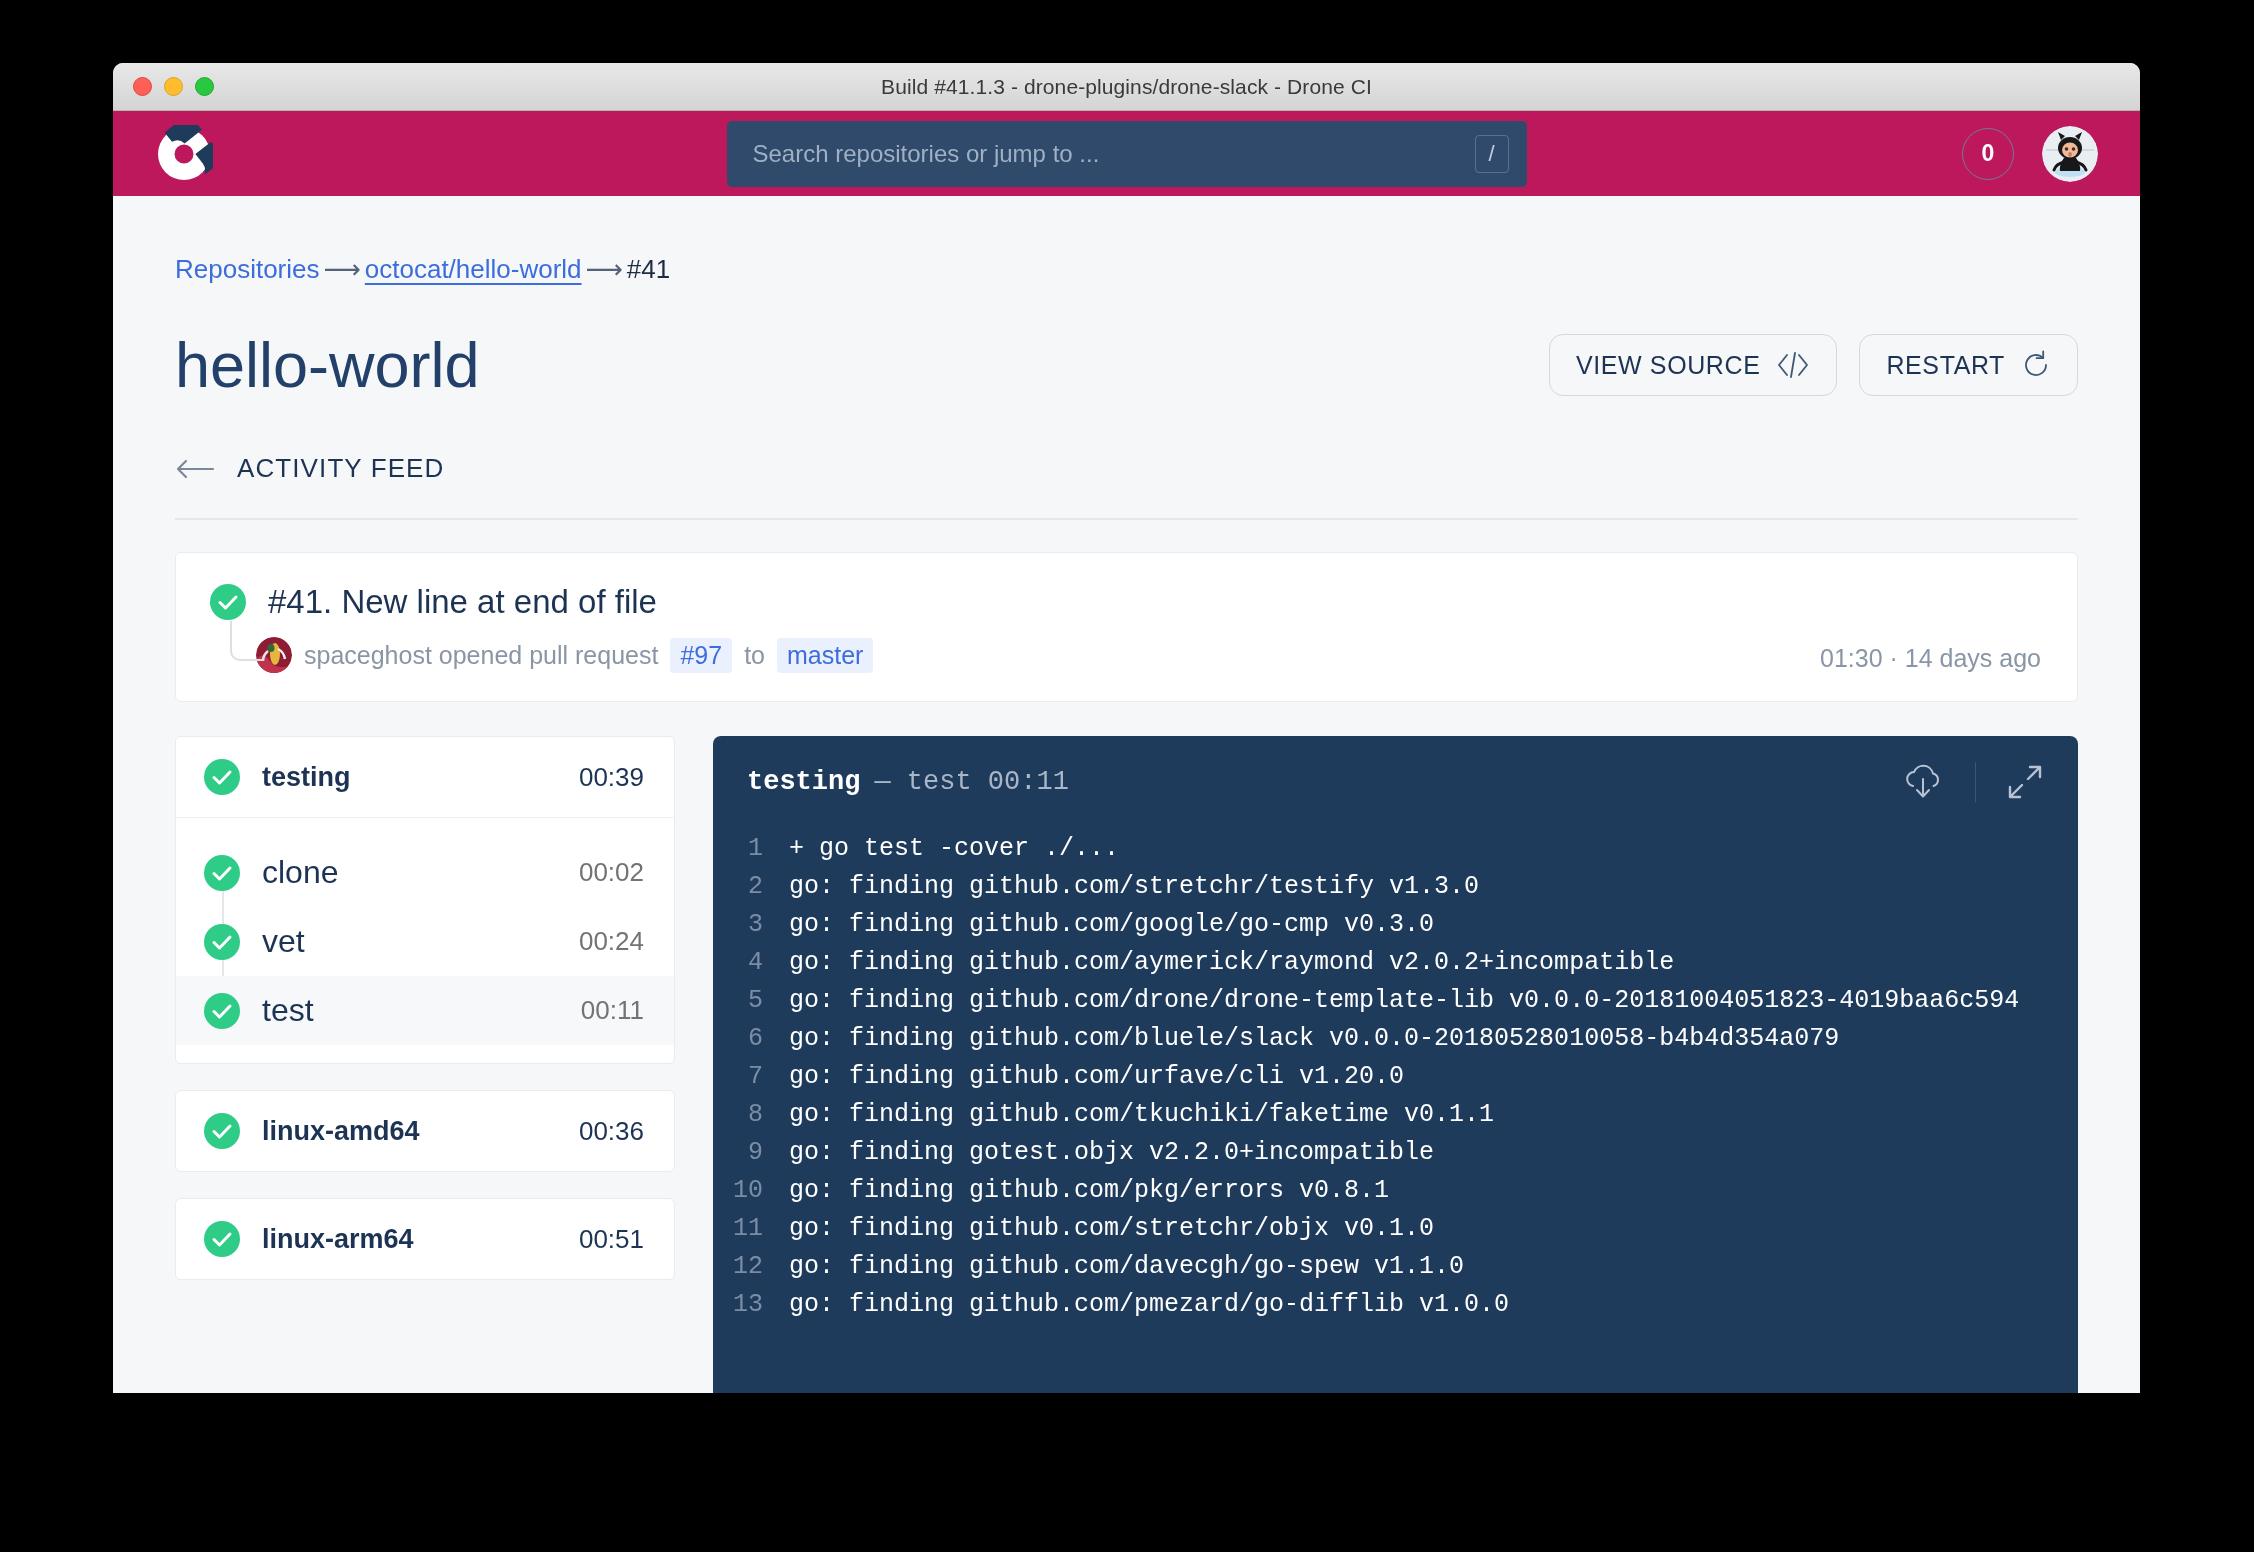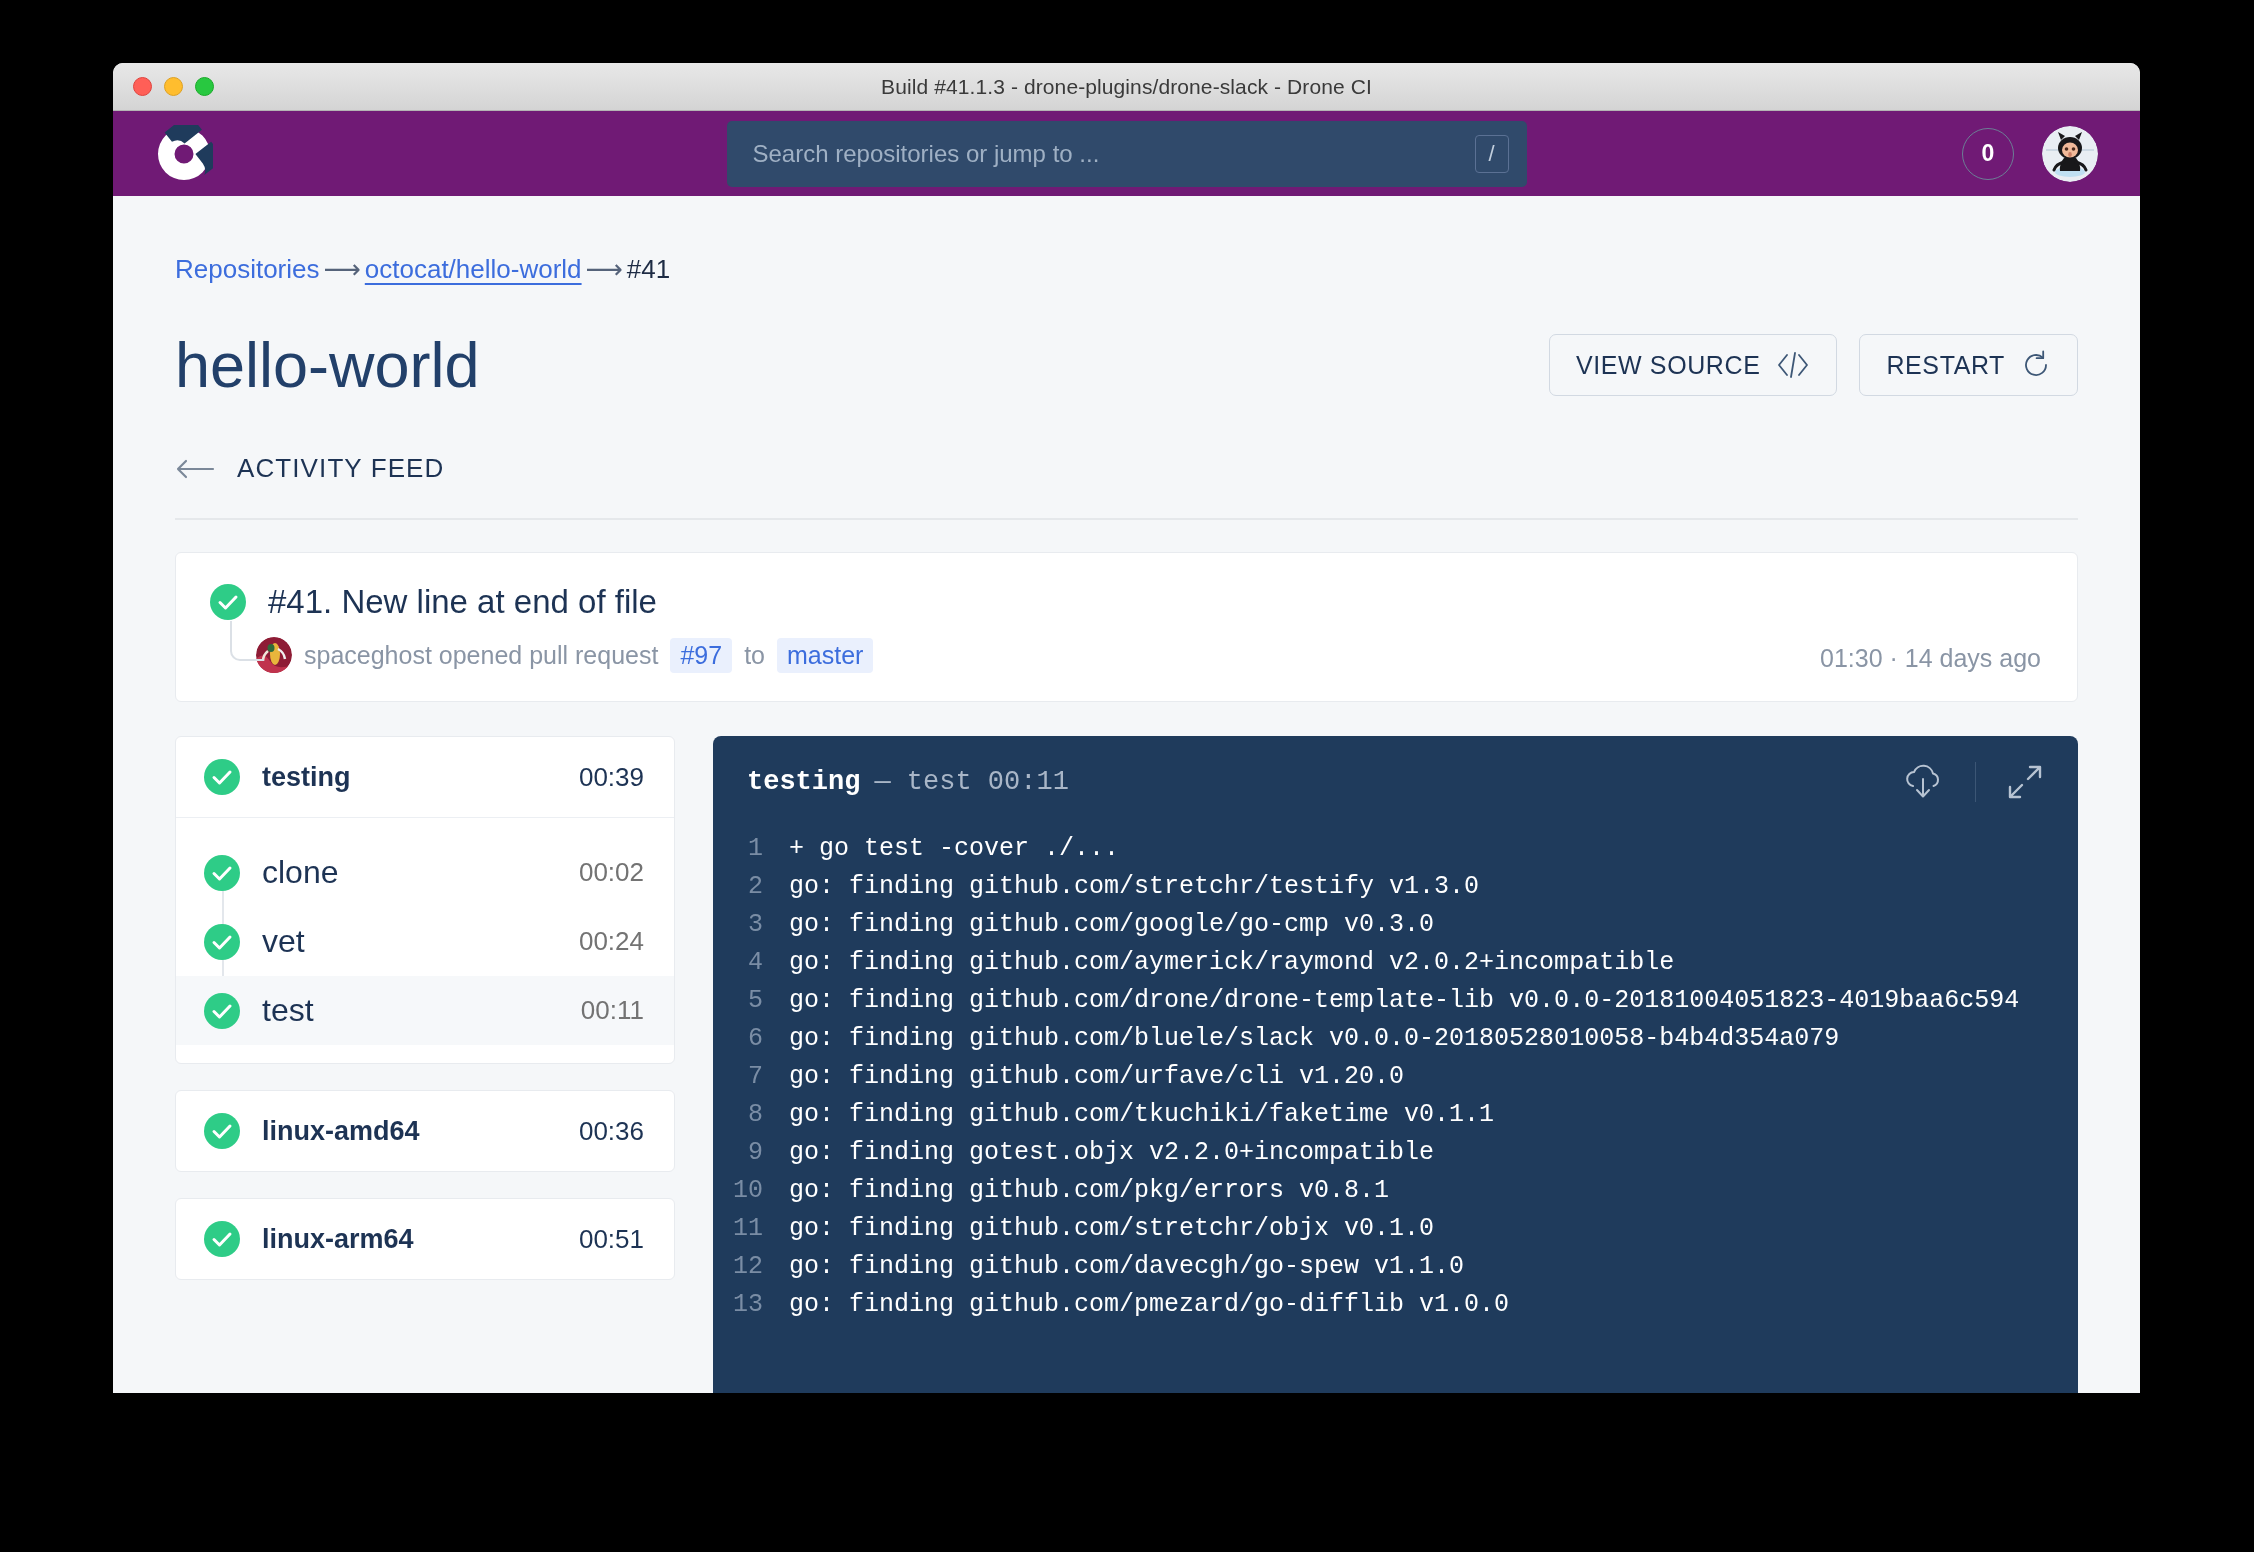--- a/index.html
+++ b/index.html
@@ -39,21 +39,21 @@
   .tl.yellow { background: #ffbd2e; border: .5px solid #dea123; }
   .tl.green  { background: #28c840; border: .5px solid #1aab29; }
   #titletext {
     position: absolute; left: 0; right: 0; text-align: center;
     font-size: 21px; color: #3a3a3a; letter-spacing: .1px;
   }
 
   
   #topnav {
     height: 85px;
-    background: #701a75;
+    background: #be185d;
     display: flex;
     align-items: center;
     padding: 0 42px;
     position: relative;
   }
   #logo { width: 58px; height: 58px; flex: none; }
 
   #searchwrap {
     position: absolute;
     left: 50%; transform: translateX(-50%);
@@ -103,21 +103,21 @@
   .crumb-current { color: #1d2b44; }
 
   #titlerow {
     display: flex; align-items: center; justify-content: space-between;
     margin-top: 44px;
   }
   #repotitle { font-size: 63px; color: #22406a; font-weight: 400; }
   #actions { display: flex; gap: 22px; }
   .actbtn {
     border: 1px solid #d2d9e2; background: #f5f7f9;
-    border-radius: 7px; height: 62px;
+    border-radius: 14px; height: 62px;
     display: flex; align-items: center; gap: 16px;
     padding: 0 26px;
     font-size: 25px; letter-spacing: .6px;
     color: #1d3354; cursor: pointer;
   }
   .actbtn svg { display: block; }
 
   #feedlink {
     display: flex; align-items: center; gap: 22px;
     margin-top: 52px; cursor: pointer;

